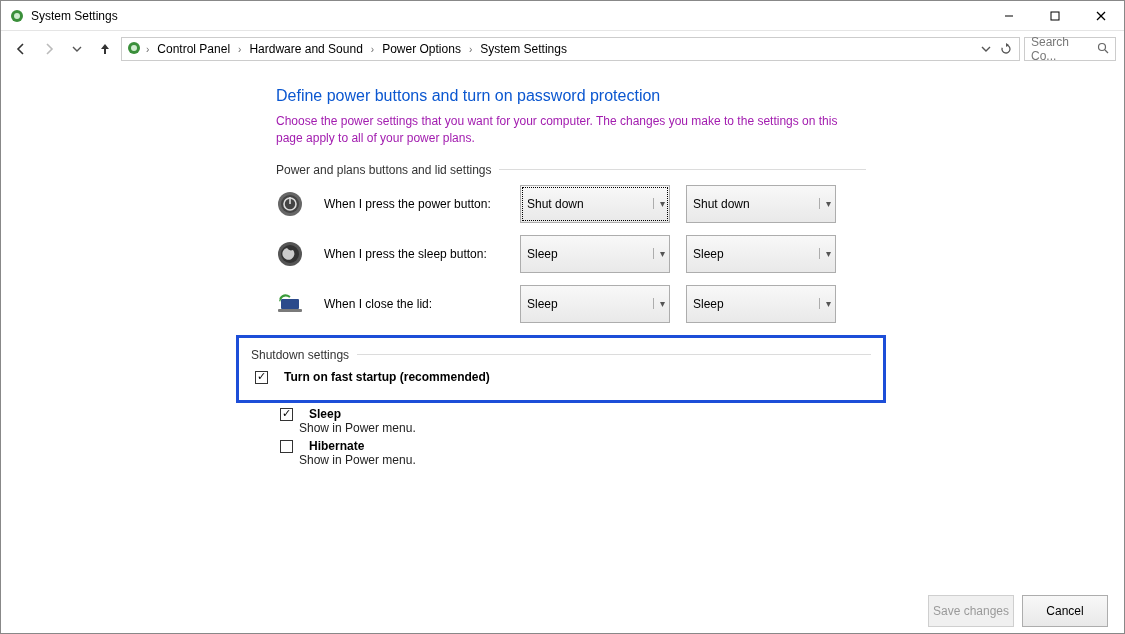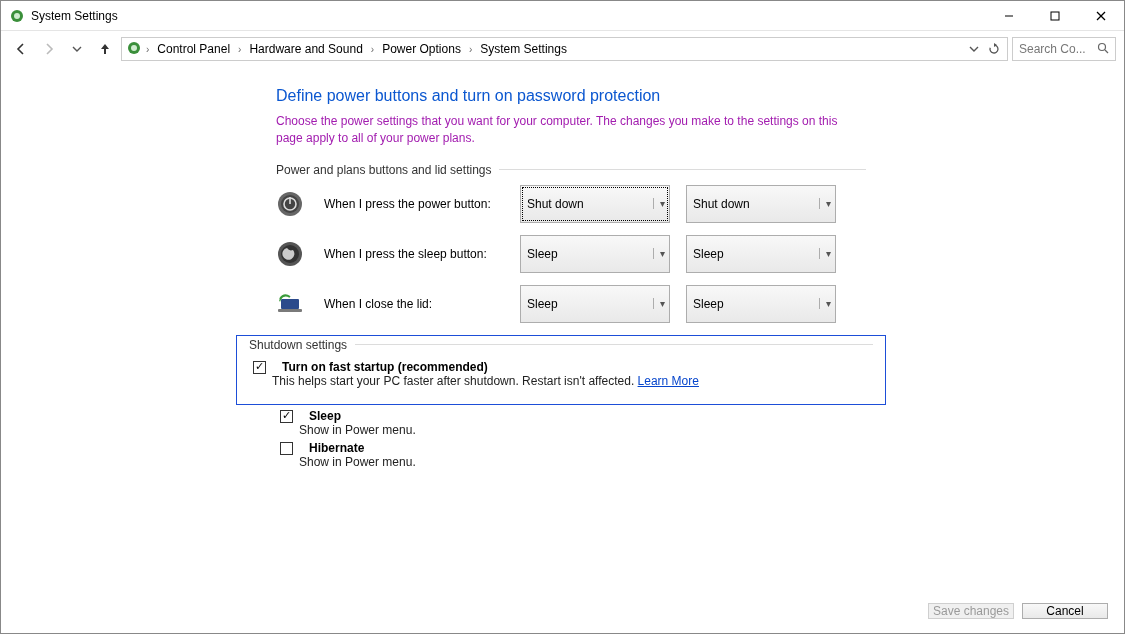--- a/index.html
+++ b/index.html
@@ -68,21 +68,21 @@
     white-space: nowrap;
   }
   .addrbar .sep { color: #6b6b6b; font-size: 10px; padding: 0 2px; }
   .addrbar .tail-btn {
     width: 18px; height: 22px;
     display:flex;align-items:center;justify-content:center;
     color:#555;
   }
   .addrbar .flex { flex: 1; }
   .searchbox {
-    width: 104px; height: 24px;
+    width: 92px; height: 24px;
     border: 1px solid #ccc;
     display: flex; align-items: center;
     padding: 0 6px;
     color: #777;
     gap: 4px;
   }
   .searchbox .sicon { margin-left:auto; color:#666; }
 
   
   .content {
@@ -154,38 +154,38 @@
   .cb-box {
     width:13px;height:13px;border:1px solid #333;background:#fff;
     display:flex;align-items:center;justify-content:center;font-size:11px;line-height:1;
   }
   .cb-box.checked::after { content:"✓"; font-size:11px; position:relative; top:-1px;}
   .cb-label { }
   .cb-label.bold { font-weight:600; }
   .cb-sub { margin-left: 19px; color:#222; }
   .link { color:#0645cc; text-decoration: underline; cursor:pointer;}
   .redbox {
-    border: 1px solid #1d4ed8;
-    padding: 2px 12px 12px 12px;
+    border: 3px solid #1d4ed8;
+    padding: 10px 12px 12px 12px;
     margin-left: -40px;
     margin-right: -20px;
     margin-top: 6px;
     margin-bottom: 4px;
   }
 
   
   .footer {
     position: absolute; left:0; right:0; bottom:0;
     height: 44px;
     display:flex; align-items:center; justify-content:flex-end;
     padding-right: 16px; gap: 8px;
     background:#fff;
   }
   .btn {
-    min-width: 86px; height: 16px;
+    min-width: 86px; height: 32px;
     border: 1px solid #adadad;
     background: linear-gradient(#f8f8f8,#e9e9e9);
     display:flex;align-items:center;justify-content:center;
     font-size:12px;
   }
   .btn.disabled { color:#9a9a9a; border-color:#cfcfcf; background:#f0f0f0;}
 </style>
 </head>
 <body>
 
@@ -354,25 +354,20 @@
       <div class="groupline" style="margin-top:0;">
         <span class="glabel">Shutdown settings</span>
         <span class="grule"></span>
       </div>
 
       <div class="cb-item">
         <div class="cb-row">
           <span class="cb-box checked"></span>
           <span class="cb-label bold">Turn on fast startup (recommended)</span>
         </div>
-        <div class="cb-sub">
-          <span>This helps start your PC faster after shutdown. Restart isn't affected.</span>
-          <span> </span>
-          <span class="link">Learn More</span>
-        </div>
       </div>
     </div>
 
     <div class="cb-item">
       <div class="cb-row">
         <span class="cb-box checked"></span>
         <span class="cb-label bold">Sleep</span>
       </div>
       <div class="cb-sub">Show in Power menu.</div>
     </div>

